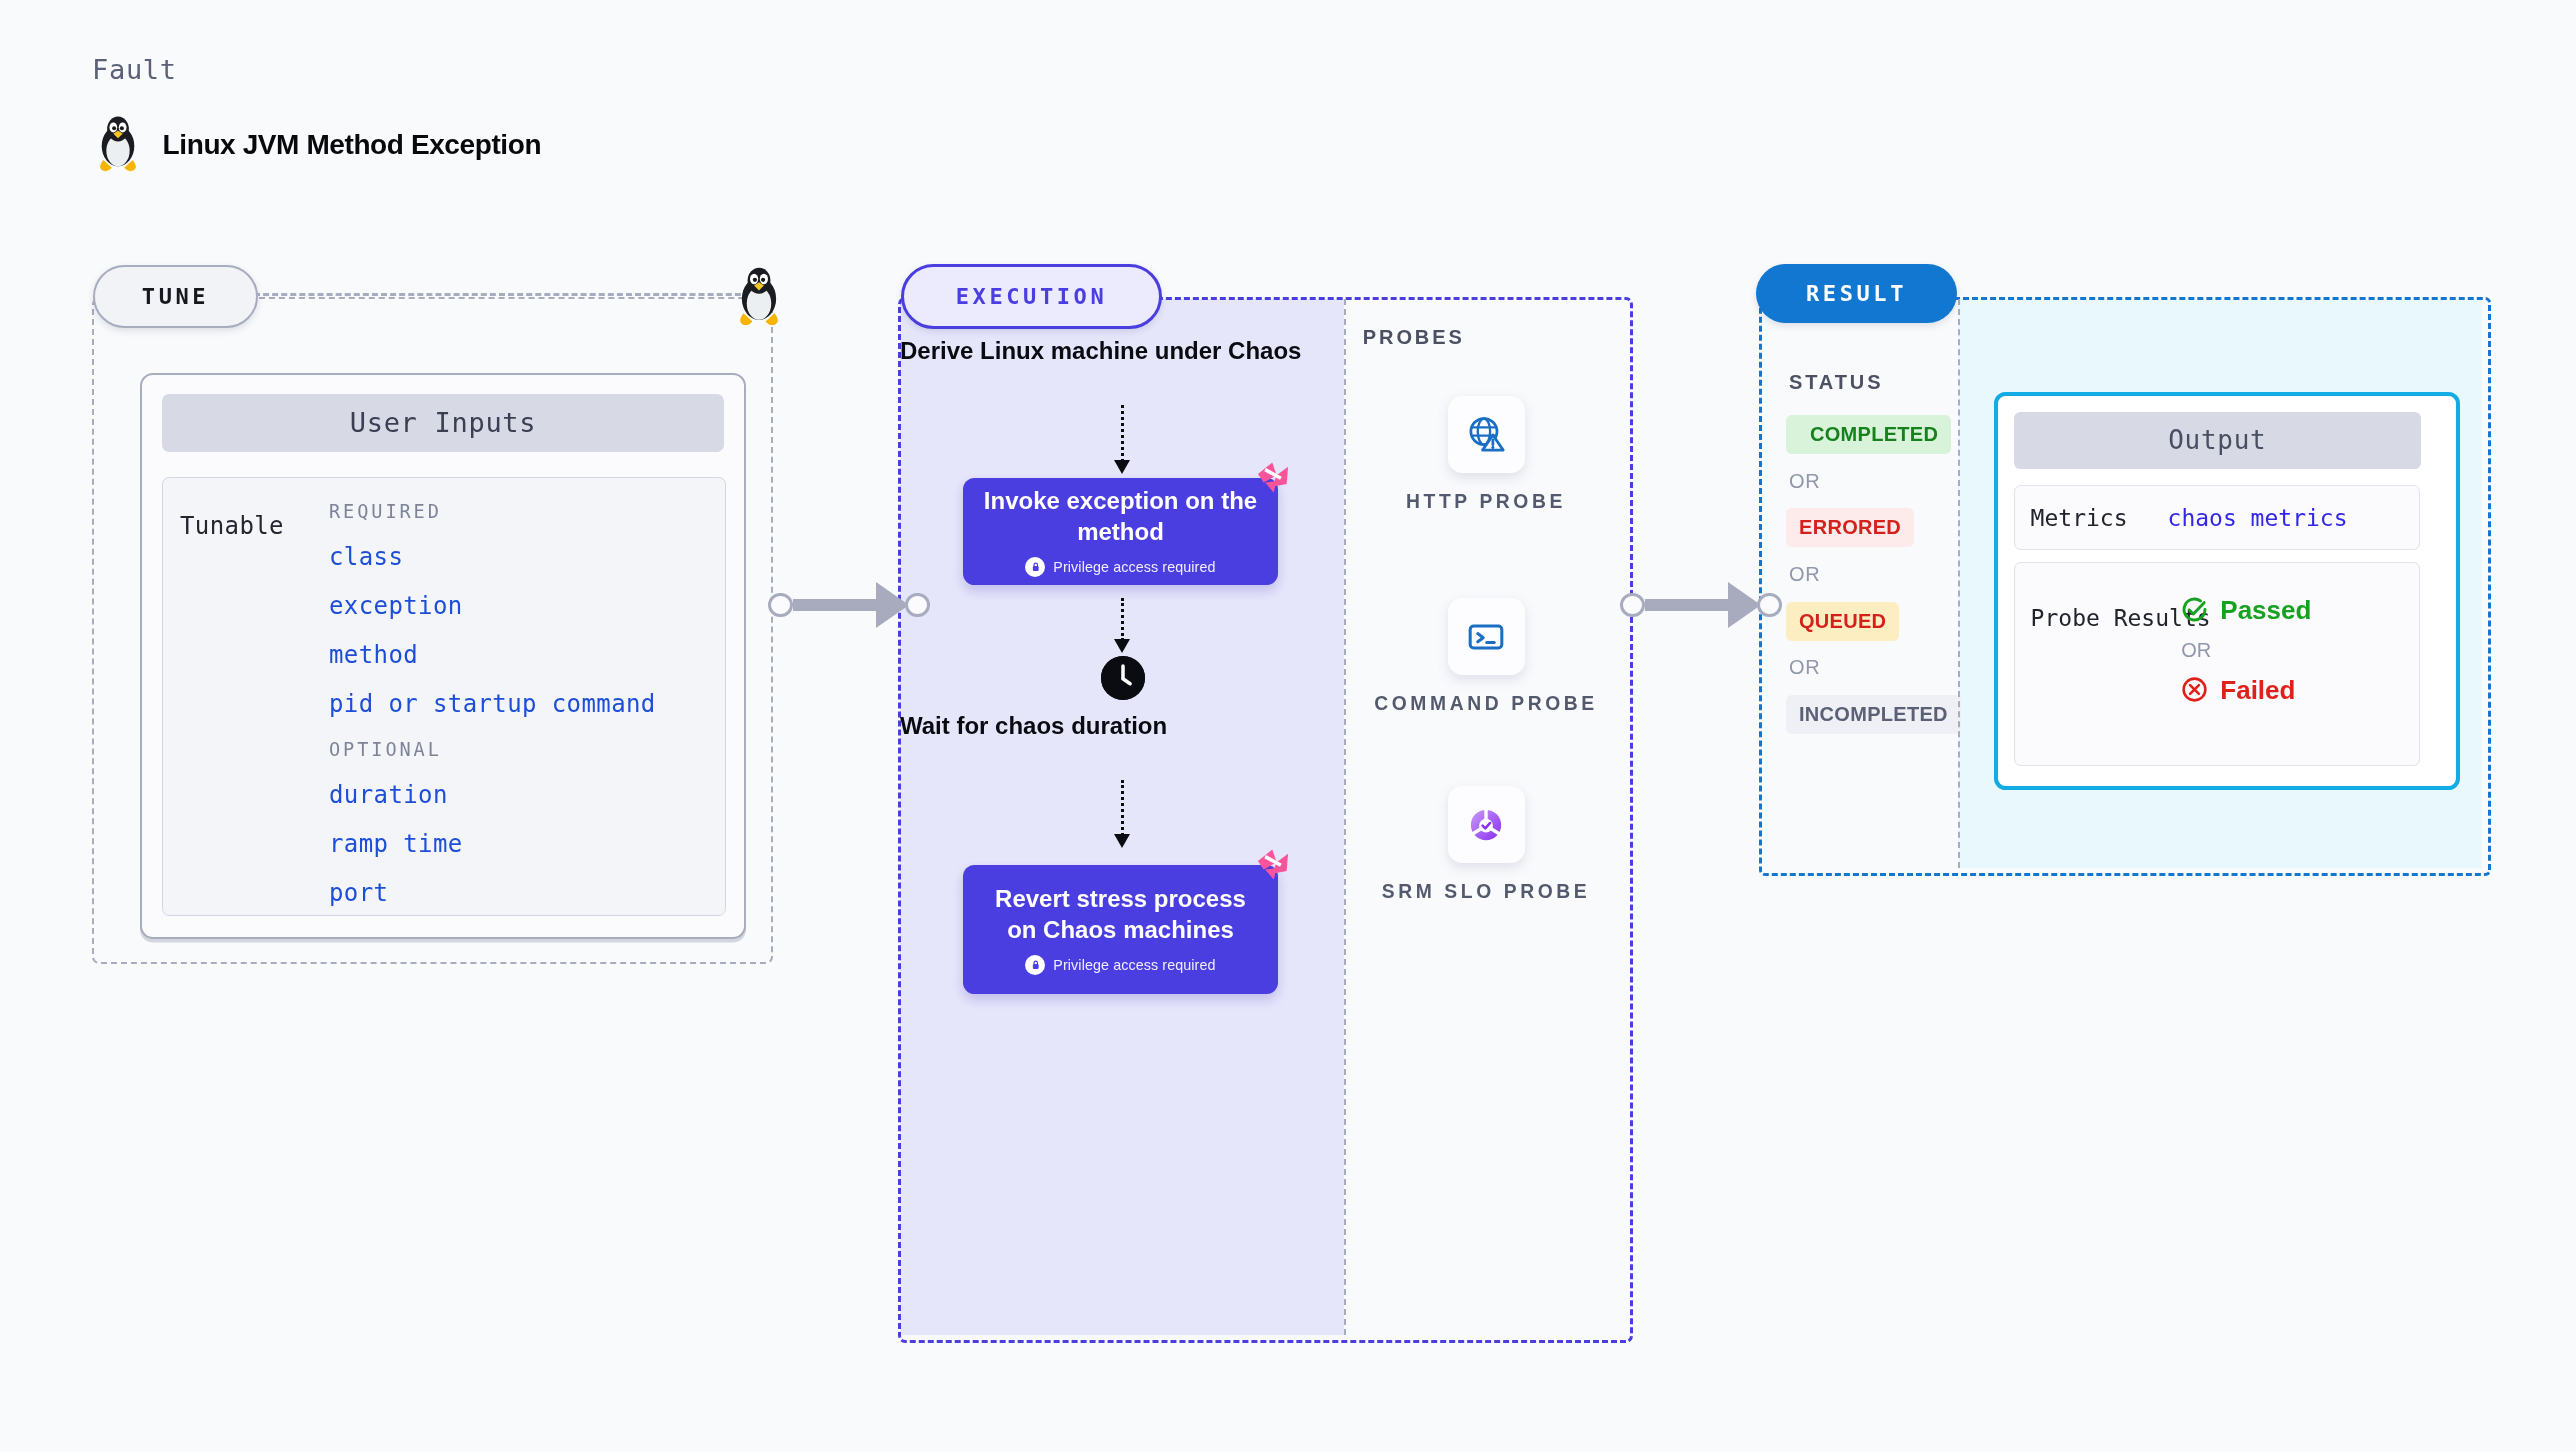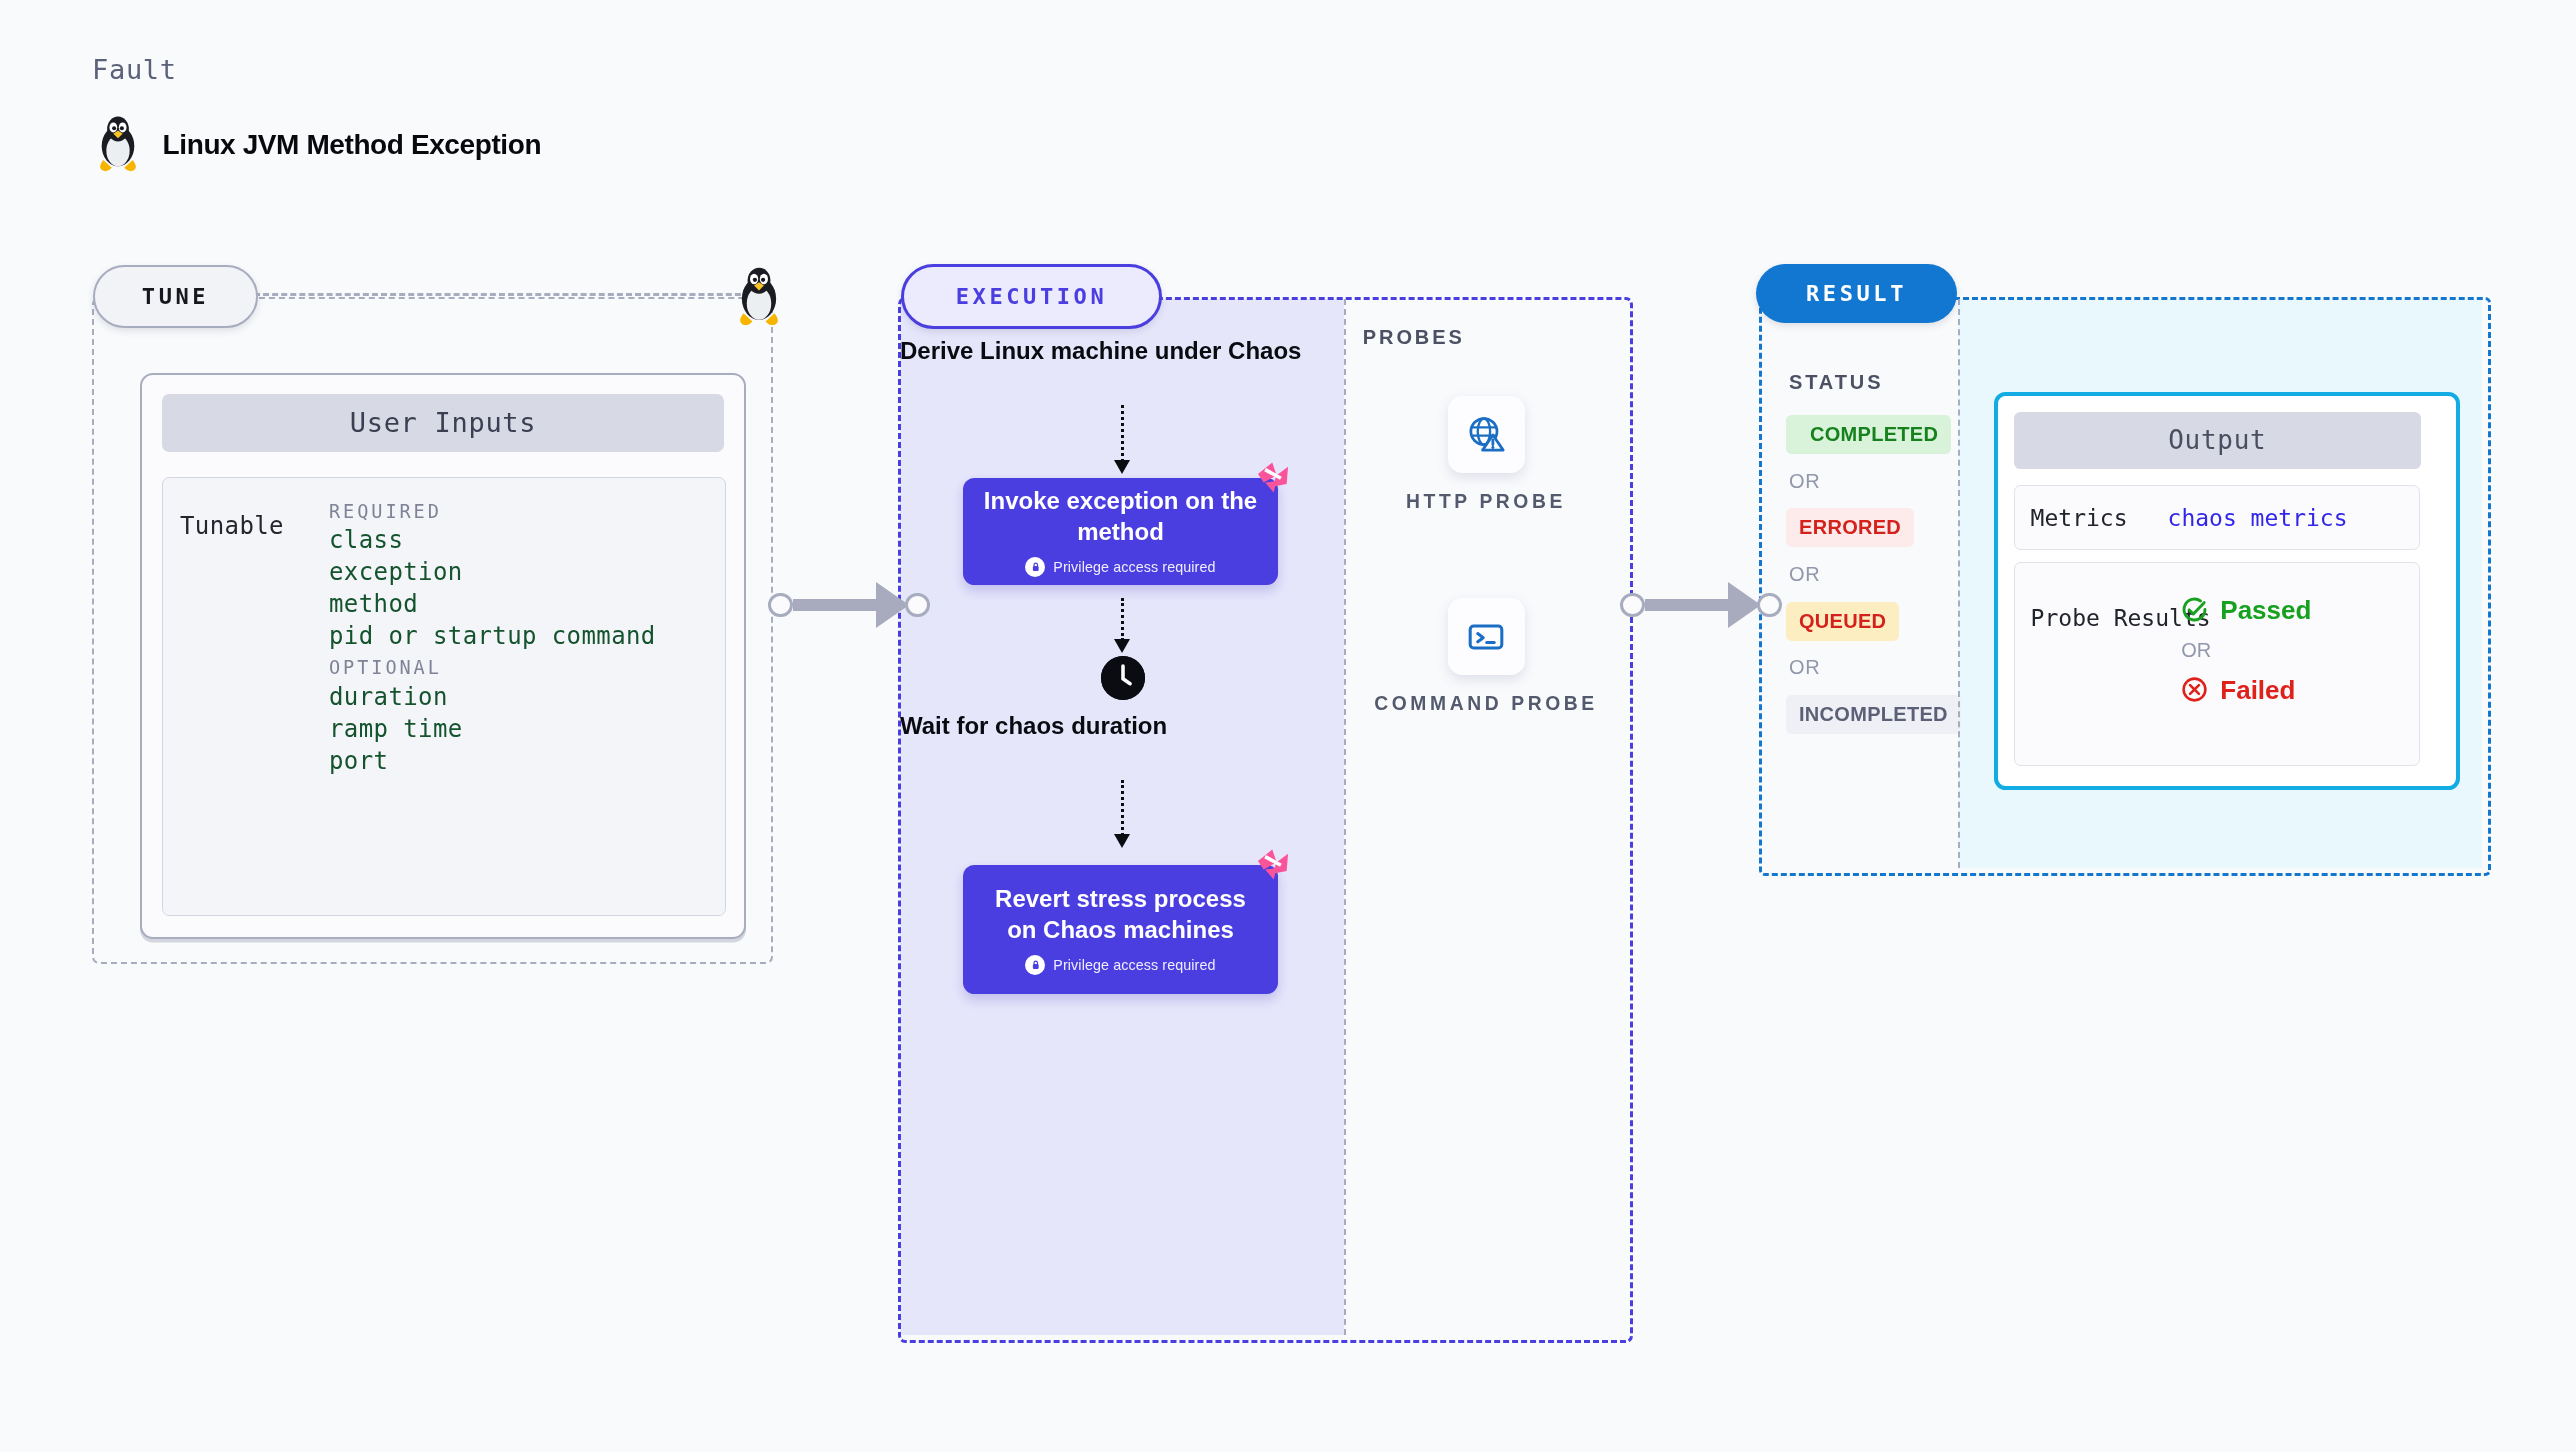--- a/index.html
+++ b/index.html
@@ -55,21 +55,21 @@
     display:flex;align-items:center;justify-content:center;
     font-size:27px;color:#3b3f52;letter-spacing:0.7px;
   }
   #tunable-box{
     position:absolute;left:20px;top:102px;width:562px;height:437px;
     background:#f4f5f9;border:1.4px solid #d3d6e2;border-radius:7.2px;
   }
   #tunable-label{position:absolute;left:17px;top:34px;font-size:24px;color:#24262f;letter-spacing:0.4px;}
   #tunable-list{position:absolute;left:166px;top:15.8px;width:387px;}
   .grp-head{font-size:18.6px;color:#7e8496;letter-spacing:2.9px;margin:7.2px 0 4.3px 0;}
-  .tune-item{font-size:24px;color:#14532d;letter-spacing:0.4px;margin:4px 0;}
+  .tune-item{font-size:24px;color:#1d4ed8;letter-spacing:0.4px;margin:21px 0;}
 
   
   .conn{position:absolute;height:64px;z-index:14;display:flex;align-items:center;}
   .conn .dot{width:18.6px;height:18.6px;border-radius:50%;background:#fbfbfd;border:3.6px solid #a7acbe;flex:none;}
   .conn .bar{height:11.5px;background:#a8abbd;flex:none;}
   .conn .head{width:0;height:0;border-top:23.6px solid transparent;border-bottom:23.6px solid transparent;border-left:33px solid #a8abbd;flex:none;margin-left:-1.4px;}
   #conn-1{left:768px;top:573px;width:150px;}
   #conn-2{left:1620px;top:573px;width:150px;}
 
   
@@ -330,20 +330,37 @@
         <ellipse cx="29" cy="27" rx="9" ry="19" fill="none" stroke="#1a6fc4" stroke-width="3.4"></ellipse>
         <path d="M11 21 H47 M11 33 H47" stroke="#1a6fc4" stroke-width="3.4" fill="none"></path>
         <path d="M42 32 L57 54 H27 Z" fill="#fdfdff" stroke="#1a6fc4" stroke-width="4" stroke-linejoin="round"></path>
         <path d="M42 39 V46" stroke="#1a6fc4" stroke-width="4" stroke-linecap="round"></path>
         <circle cx="42" cy="50" r="2.2" fill="#1a6fc4"></circle>
       </svg>
     </div>
     <div class="probe-cap">HTTP PROBE</div>
   </div>
 
+  <div class="probe-item" style="top:487px;">
+    <div class="probe-tile">
+      <svg viewBox="0 0 64 64" width="44" height="44">
+        <defs>
+            <linearGradient id="sg" x1="0" y1="0" x2="1" y2="1">
+          <stop offset="0%" stop-color="#c79af7"></stop>
+              <stop offset="100%" stop-color="#8b2ef0"></stop>
+        </linearGradient>
+          </defs>
+        <circle cx="32" cy="32" r="22" fill="url(#sg)"></circle>
+        <path d="M32 10 V26 M14 44 L27 36 M50 44 L37 36" stroke="#fdfdff" stroke-width="5" stroke-linecap="round"></path>
+        <circle cx="32" cy="33" r="10" fill="#fdfdff"></circle>
+        <path d="M27 33 L31 37 L38 29" stroke="#8b2ef0" stroke-width="3.6" fill="none" stroke-linecap="round" stroke-linejoin="round"></path>
+      </svg>
+    </div>
+    <div class="probe-cap">SRM SLO PROBE</div>
+  </div>
 </div>
 
 <div id="conn-2" class="conn">
   <span class="dot"></span>
   <span class="bar" style="width:85px"></span>
   <span class="head"></span>
   <span class="dot" style="margin-left:-4.3px"></span>
 </div>
 
 <div id="result-cyan"></div>

